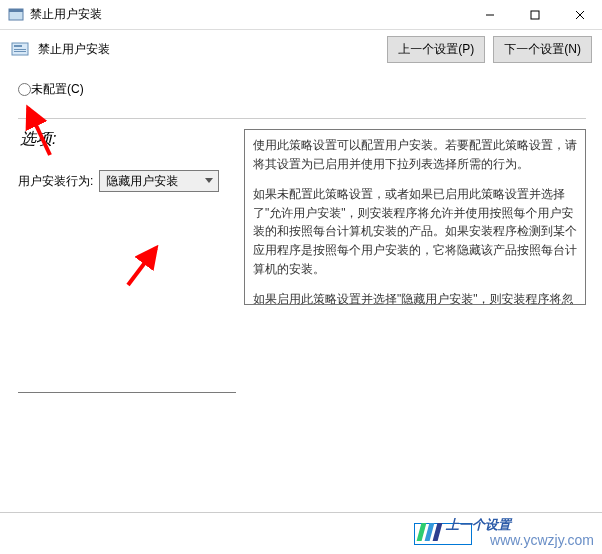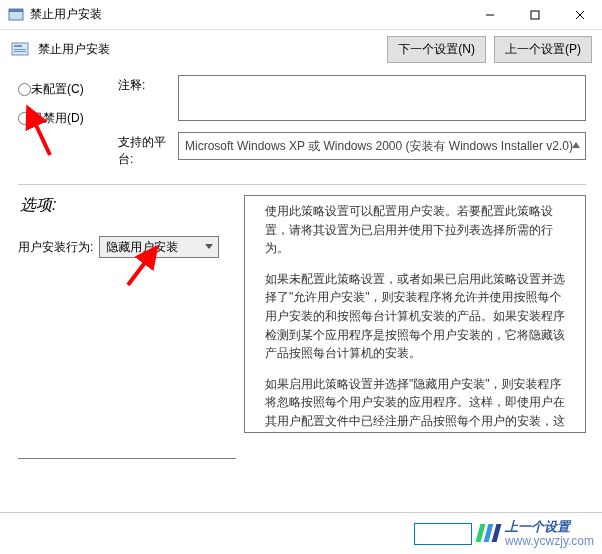--- a/index.html
+++ b/index.html
@@ -143,22 +143,22 @@
     position: relative;
     background: #efefef;
   }
   .combo .caret {
     position: absolute; right: 4px; top: 50%;
     transform: translateY(-50%);
     color: #555;
   }
   .help-box {
     border: 1px solid #7a7a7a;
-    height: 238px;
-    padding: 6px 20px;
+    height: 176px;
+    padding: 6px 8px;
     font-size: 12px;
     line-height: 1.55;
     overflow: hidden;
     color: #333;
   }
   .help-box p { margin: 0 0 12px 0; }
   .btm-panel {
     border-top: 1px solid #7a7a7a;
     height: 20px;
     margin-top: 6px;
@@ -179,25 +179,26 @@
     color: #2a5aa8;
     font-weight: bold;
     font-style: italic;
     z-index: 10;
   }
   .wm-stripes {
     display: flex; gap: 3px;
   }
   .wm-stripes span { width: 5px; height: 18px; transform: skewX(-15deg); }
   .wm-text-sub {
-    font-size: 12px; color: #6a8fc7;
+    font-size: 14px; color: #6a8fc7;
     display: block;
     font-weight: normal;
     font-style: normal;
     margin-top: -2px;
+    margin-left: 44px;
   }
   .footer-area {
     position: absolute;
     left: 0; right: 0; bottom: 0;
     height: 42px;
     border-top: 1px solid #ccc;
     display: flex;
     align-items: center;
     justify-content: flex-end;
     padding-right: 130px;
@@ -240,57 +241,32 @@
 <div class="header-row">
   <span class="header-icon">
     <svg viewBox="0 0 20 20">
         <rect x="2" y="3" width="16" height="12" fill="#d7e8f7" stroke="#6b92b8"></rect>
         <rect x="4" y="5" width="8" height="2" fill="#6b92b8"></rect>
         <rect x="4" y="9" width="12" height="1" fill="#6b92b8"></rect>
         <rect x="4" y="11" width="12" height="1" fill="#6b92b8"></rect>
       </svg>
   </span>
   <span class="header-title">禁止用户安装</span>
+  <button class="btn">上一个设置(P)</button>
   <button class="btn">下一个设置(N)</button>
-  <button class="btn">上一个设置(P)</button>
 </div>
 
 <div class="body">
 
   <div class="row">
     <div class="radio-col">
       <label class="radio-item">
         <input type="radio" name="state" style="">
         <span>未配置(C)</span>
       </label>
-      <label class="radio-item">
-        <input type="radio" name="state" style="">
-        <span>已禁用(D)</span>
-      </label>
-    </div>
-    <div style="flex:1">
-      <div class="row">
-        <div class="label-col">注释:</div>
-        <div class="field-col">
-          <textarea class="textarea" style=""></textarea>
-        </div>
-      </div>
-      <div class="row" style="margin-top:2px">
-        <div class="label-col">支持的平台:</div>
-        <div class="field-col">
-          <div class="platform-box">
-            <span>Microsoft Windows XP 或 Windows 2000 (安装有 Windows Installer v2.0)</span>
-            <span class="caret">
-              <svg width="10" height="10" viewBox="0 0 10 10">
-                  <polygon points="5,2 9,8 1,8" fill="#666"></polygon>
-                </svg>
-            </span>
-          </div>
-        </div>
-      </div>
     </div>
   </div>
 
   <div class="sep"></div>
 
   <div class="columns">
     <div class="col-left">
       <div class="col-header">选项:</div>
       <div class="opt-row">
         <span class="opt-label">用户安装行为:</span>

